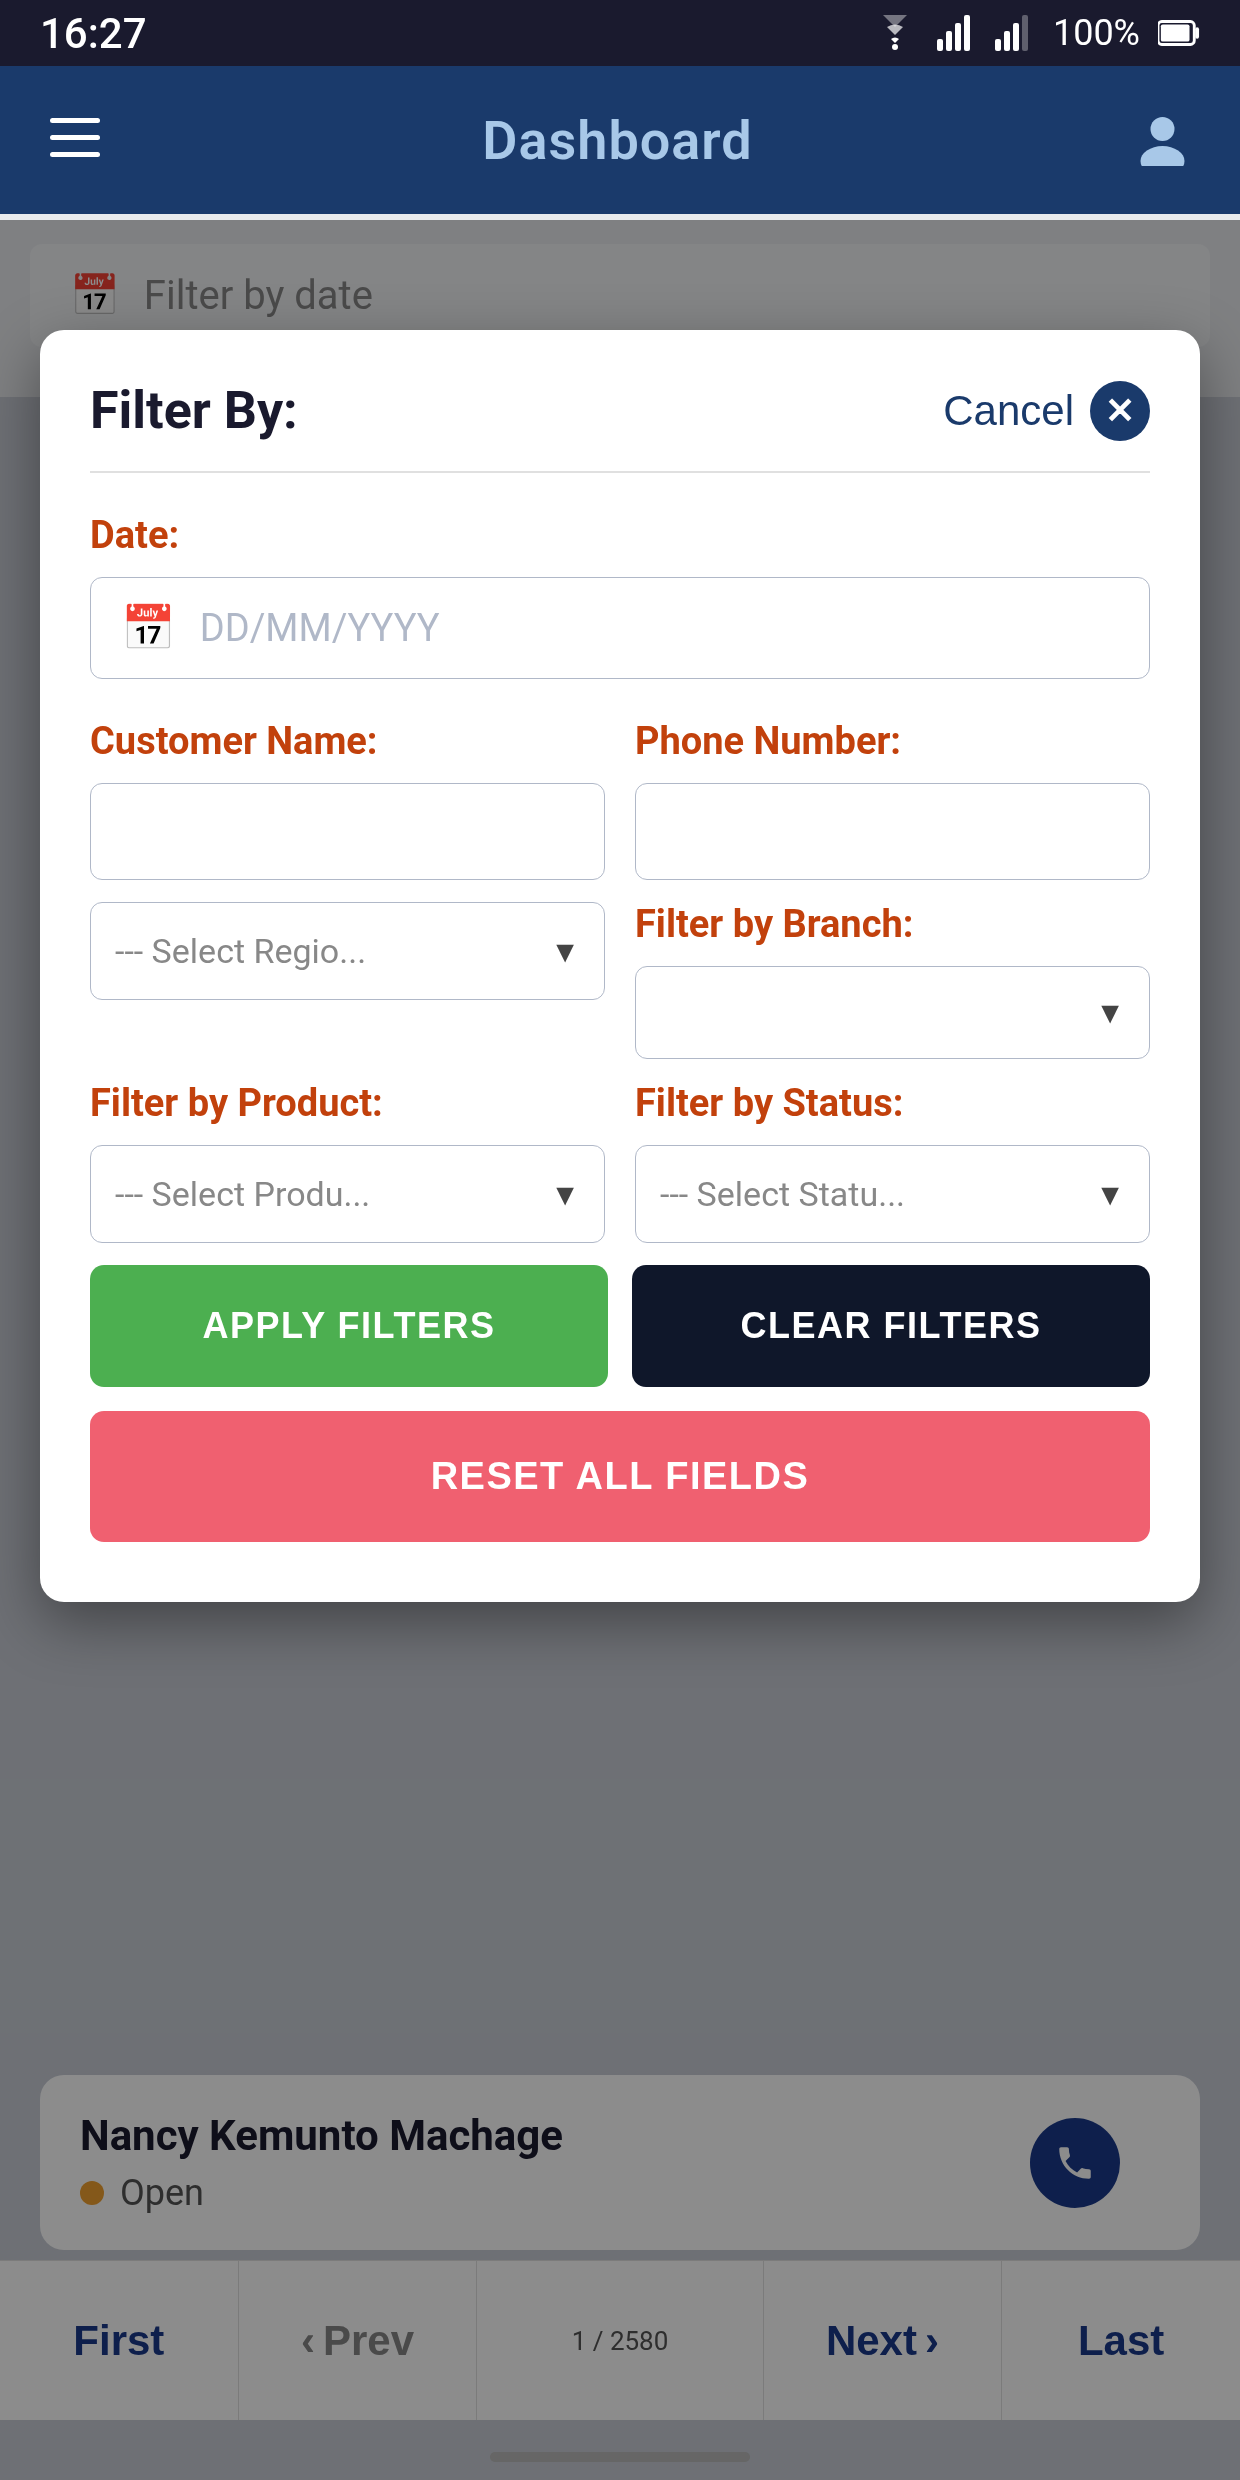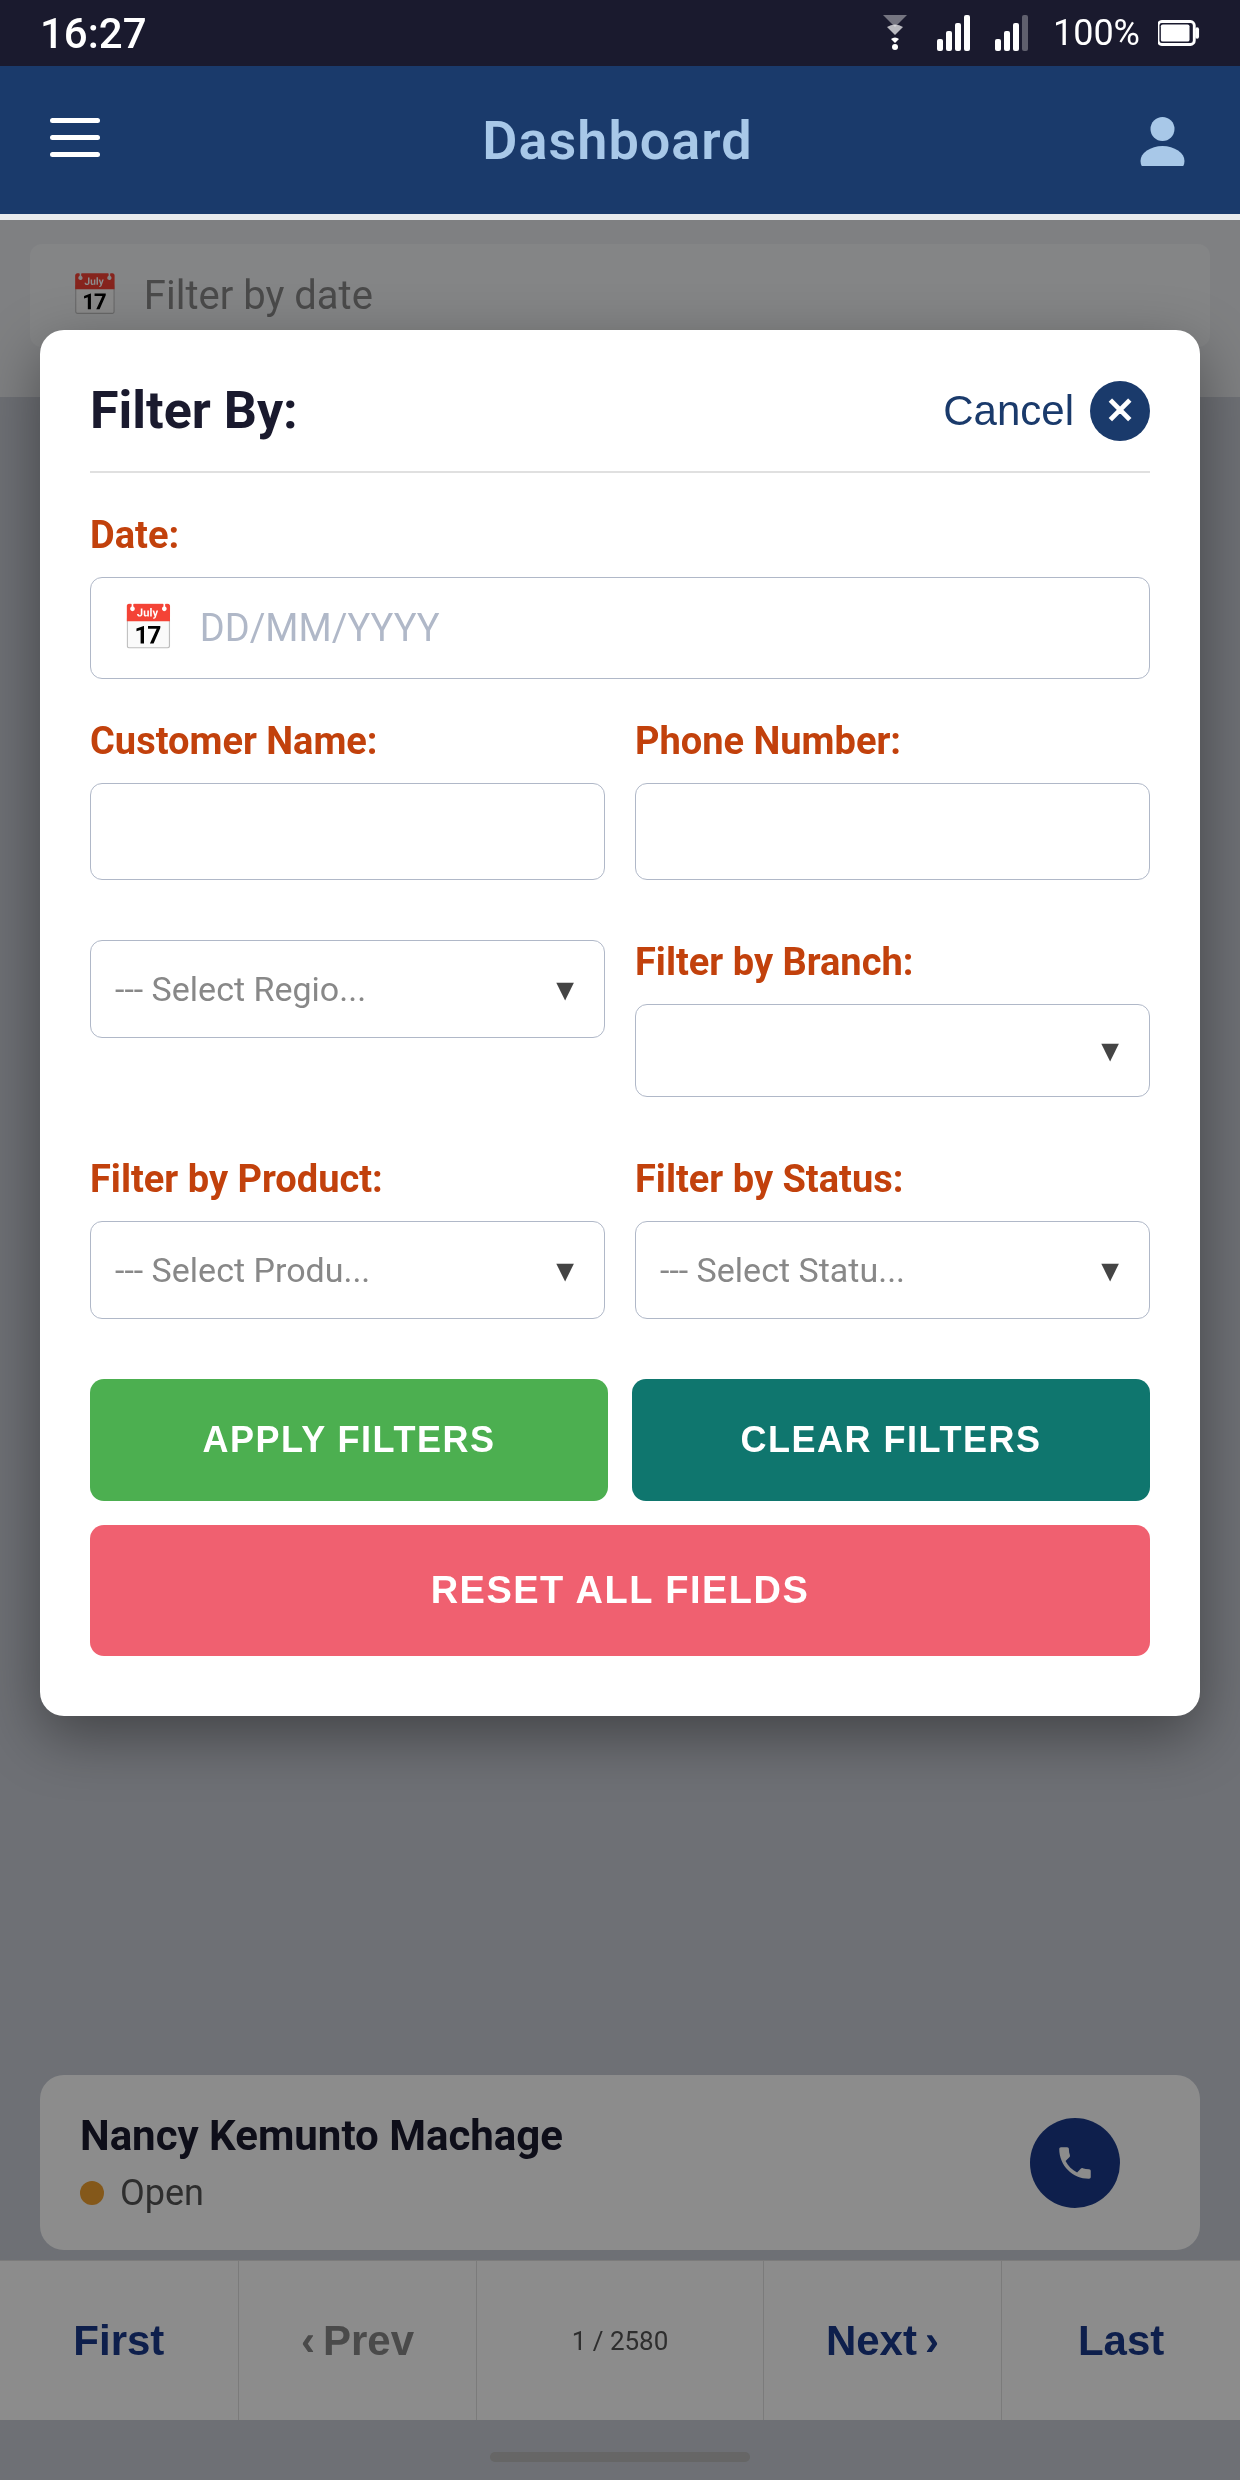--- a/index.html
+++ b/index.html
@@ -182,21 +182,21 @@
     .date-placeholder {
       color: #b0b8c8;
       font-size: 38px;
     }
 
     
     .two-col {
       display: grid;
       grid-template-columns: 1fr 1fr;
       gap: 30px;
-      margin-bottom: 60px;
+      margin-bottom: 22px;
     }
 
     .form-field {
       display: flex;
       flex-direction: column;
     }
 
     .text-input {
       border: 1.5px solid #b0b8c8;
       border-radius: 12px;
@@ -242,21 +242,21 @@
       border-radius: 14px;
       padding: 40px 20px;
       font-size: 36px;
       font-weight: 700;
       letter-spacing: 1.5px;
       text-transform: uppercase;
       cursor: pointer;
     }
 
     .btn-clear {
-      background: #0f766e;
+      background: #0f172a;
       color: white;
       border: none;
       border-radius: 14px;
       padding: 40px 20px;
       font-size: 36px;
       font-weight: 700;
       letter-spacing: 1.5px;
       text-transform: uppercase;
       cursor: pointer;
     }

